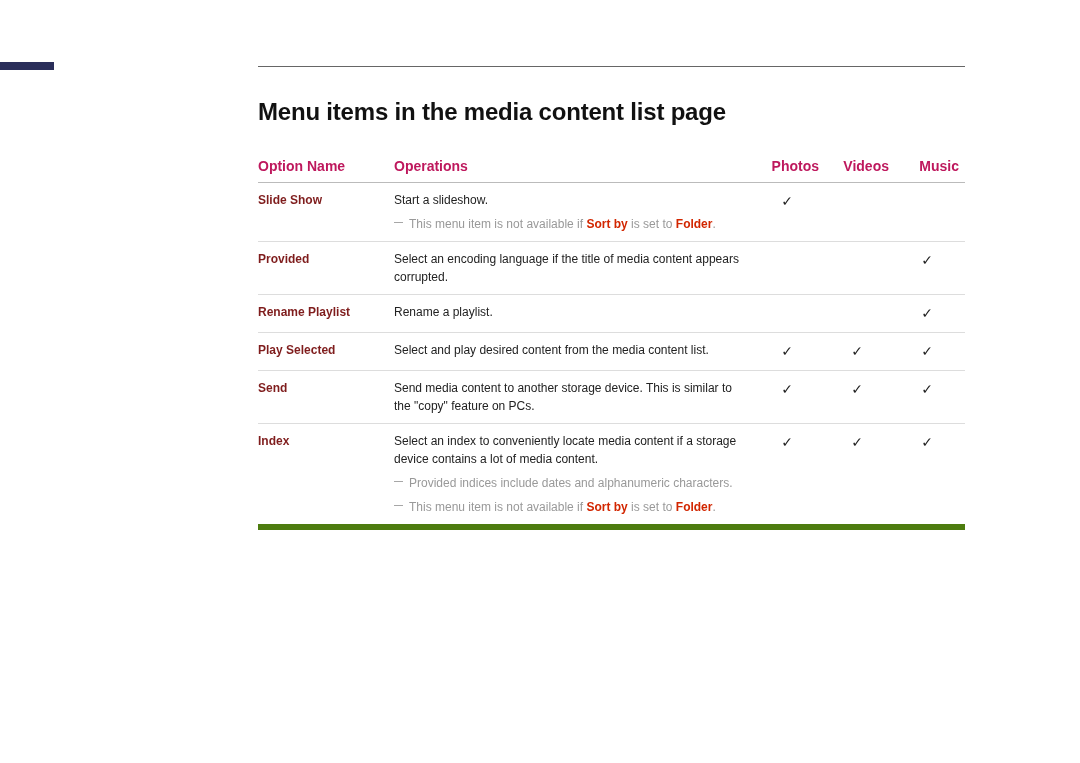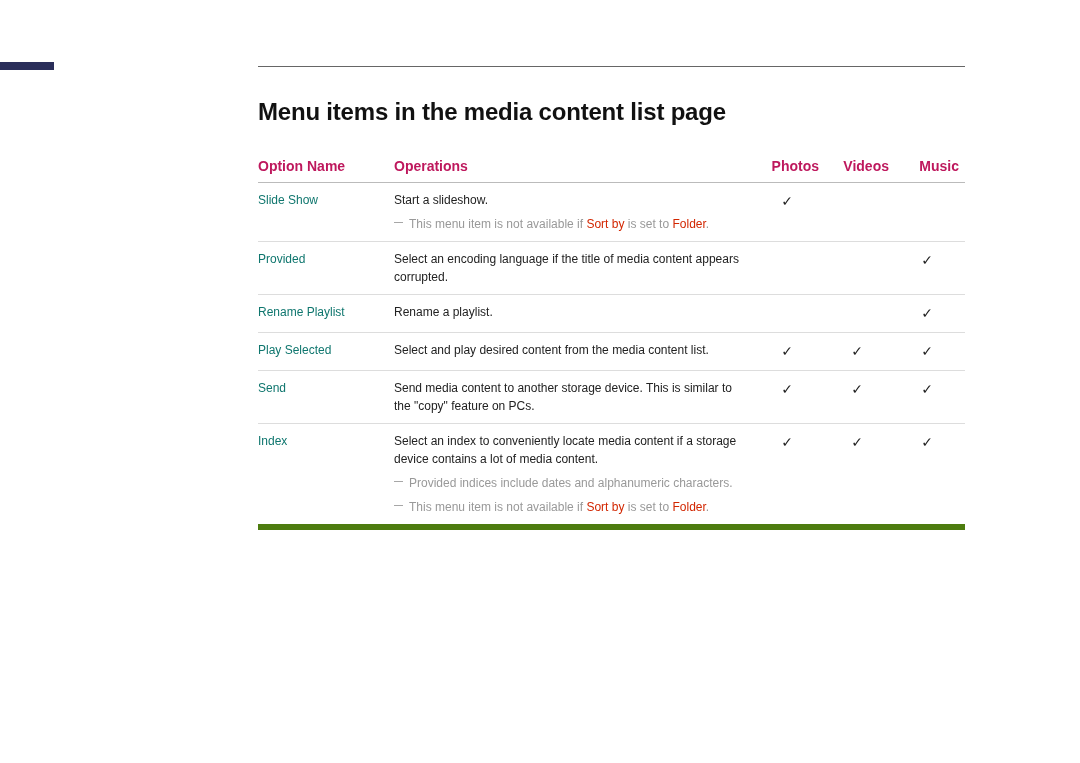--- a/index.html
+++ b/index.html
@@ -71,22 +71,22 @@
     padding: 8px 6px 8px 0;
     border-bottom: 1px solid #ddd;
     vertical-align: top;
     line-height: 1.5;
     color: #222;
   }
   tbody tr:last-child td {
     border-bottom: 6px solid #4d7c0f;
   }
   .opt-name {
-    color: #0f766e;
-    font-weight: 400;
+    color: #7f1d1d;
+    font-weight: 700;
     font-size: 12px;
     text-align: center;
   }
   td.check {
     text-align: center;
     font-size: 14px;
     color: #222;
   }
   .note {
     margin-top: 6px;
@@ -98,21 +98,21 @@
     color: #777;
     font-size: 9px;
     margin-right: 6px;
     margin-top: 1px;
   }
   .note .body {
     flex: 1 1 auto;
   }
   .note .hl {
     color: #d22600;
-    font-weight: 400;
+    font-weight: 700;
   }
 </style>
 </head>
 <body>
 
 <div class="wrapper">
   <div class="corner-bar"></div>
   <div class="top-rule"></div>
 
   <div class="content">

